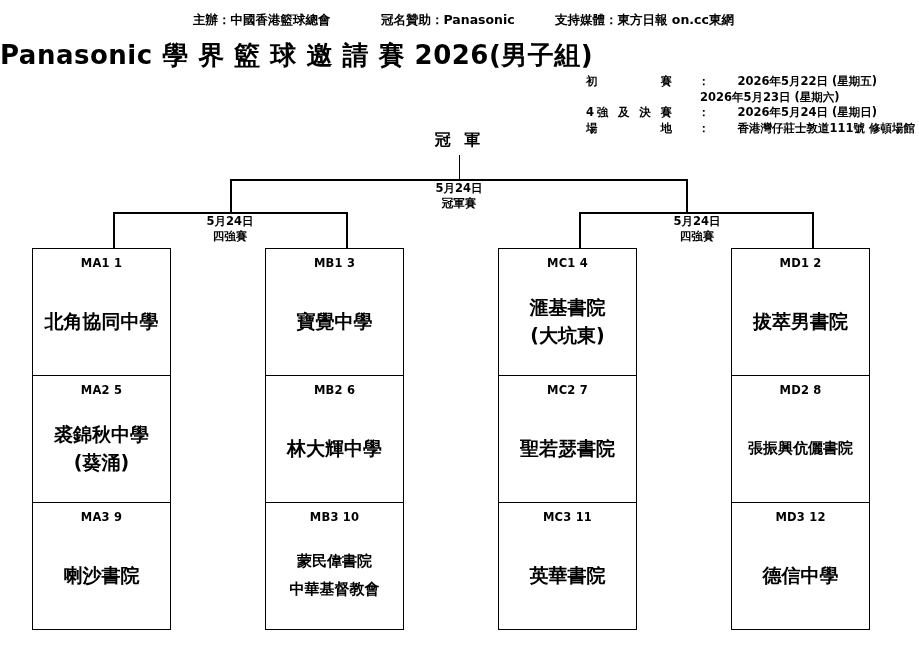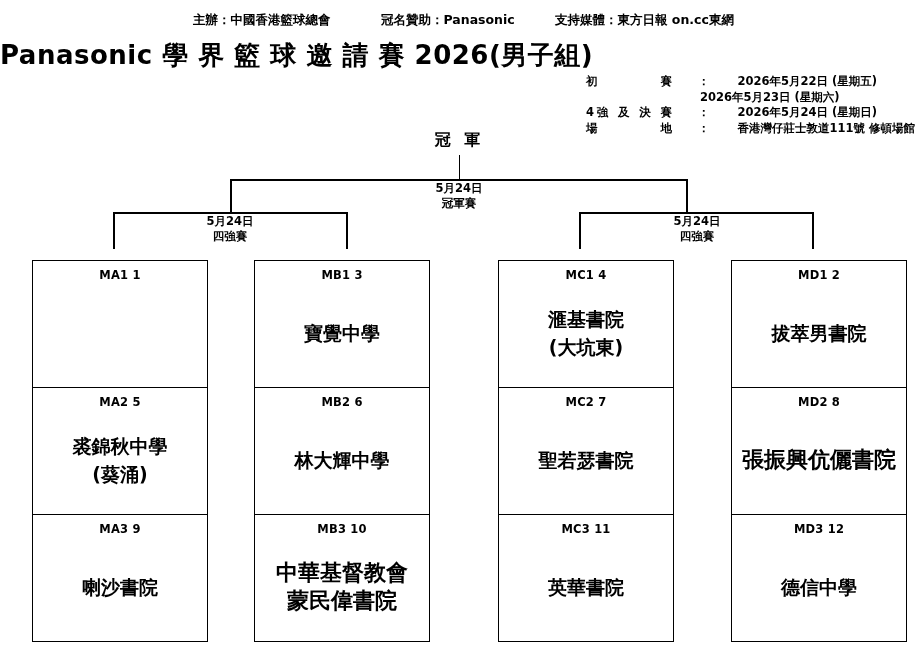--- a/index.html
+++ b/index.html
@@ -95,27 +95,26 @@
     line-height: 15px;
     white-space: nowrap;
   }
   .round-caption .caption-date { display: block; }
   .round-caption .caption-name { display: block; }
 
   
   .group-box {
     position: absolute;
     top: 248px;
-    width: 176px;
+    width: 139px;
     height: 382px;
     border: 1.6px solid #000000;
     box-sizing: border-box;
     display: flex;
     flex-direction: column;
-    margin-top: 12px;
   }
   .group-box .cell {
     flex: 1 1 0;
     box-sizing: border-box;
     border-bottom: 1.6px solid #000000;
     display: flex;
     flex-direction: column;
     align-items: center;
     position: relative;
   }
@@ -136,24 +135,24 @@
     align-items: center;
     font-size: 19px;
     font-weight: bold;
     line-height: 28px;
     text-align: center;
     width: 100%;
     padding-bottom: 4px;
     box-sizing: border-box;
   }
   .cell-name span { display: block; white-space: nowrap; }
-  .cell-name.small span { font-size: 22px; }
+  .cell-name.small span { font-size: 15px; }
 
   #box-a { left: 32px; }
-  #box-b { left: 254px; }
+  #box-b { left: 265px; }
   #box-c { left: 498px; }
   #box-d { left: 731px; }
 </style>
 </head>
 <body>
 
 <div class="credits">
   <span class="credit-organiser">主辦：中國香港籃球總會</span>
   <span class="credit-sponsor">冠名贊助：Panasonic</span>
   <span class="credit-media">支持媒體：東方日報  on.cc東網</span>
@@ -216,20 +215,23 @@
     <span class="caption-date">5月24日</span>
     <span class="caption-name">四強賽</span>
   </div>
 
   <div class="line vline" style="left:579px; top:212px; height:37px;"></div>
   <div class="line vline" style="left:812px; top:212px; height:37px;"></div>
 
   <div class="group-box" id="box-a">
     <div class="cell">
       <div class="cell-code">MA1 1</div>
+      <div class="cell-name">
+        <span>北角協同中學</span>
+      </div>
     </div>
     <div class="cell">
       <div class="cell-code">MA2 5</div>
       <div class="cell-name">
         <span>裘錦秋中學</span>
         <span>(葵涌)</span>
       </div>
     </div>
     <div class="cell">
       <div class="cell-code">MA3 9</div>
@@ -248,22 +250,22 @@
     </div>
     <div class="cell">
       <div class="cell-code">MB2 6</div>
       <div class="cell-name">
         <span>林大輝中學</span>
       </div>
     </div>
     <div class="cell">
       <div class="cell-code">MB3 10</div>
       <div class="cell-name small">
+        <span>蒙民偉書院</span>
         <span>中華基督教會</span>
-        <span>蒙民偉書院</span>
       </div>
     </div>
   </div>
 
   <div class="group-box" id="box-c">
     <div class="cell">
       <div class="cell-code">MC1 4</div>
       <div class="cell-name">
         <span>滙基書院</span>
         <span>(大坑東)</span>

